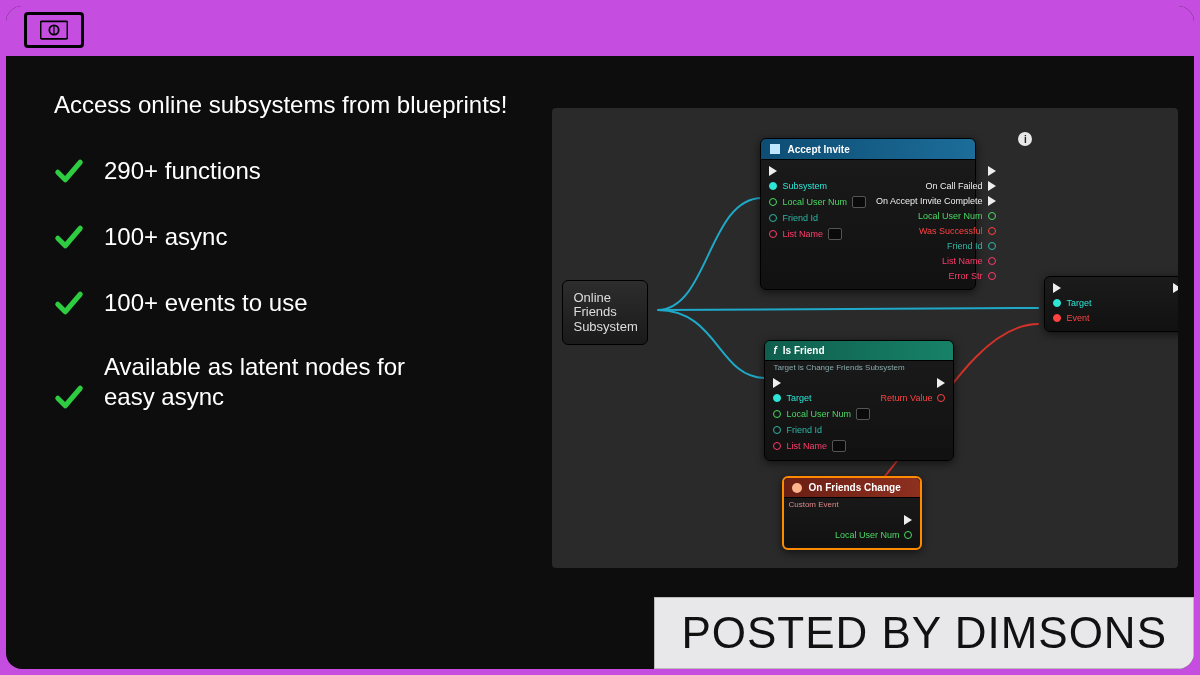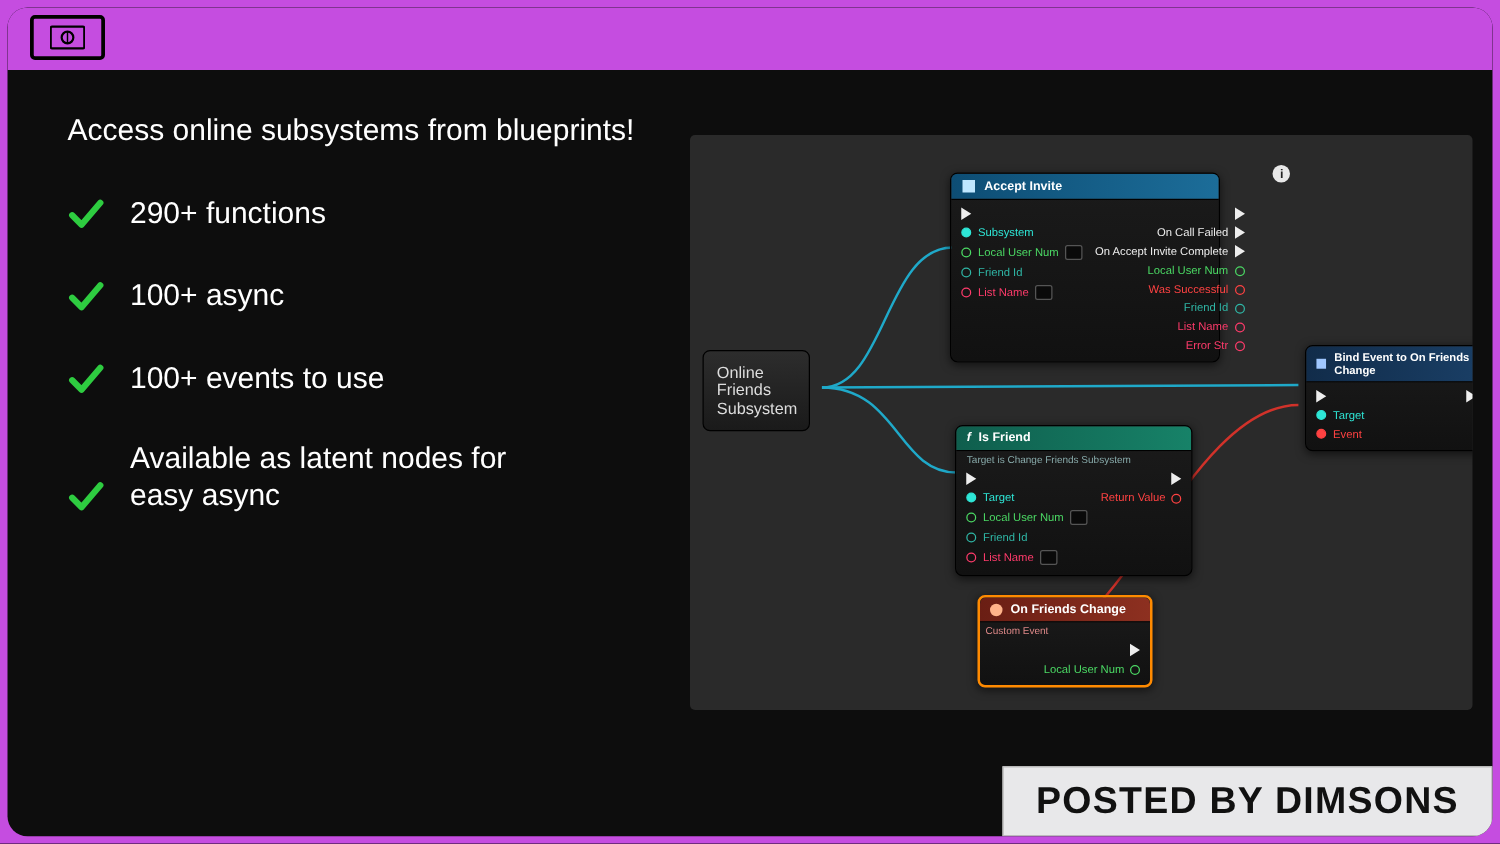--- a/index.html
+++ b/index.html
@@ -30,36 +30,36 @@
   
   .node { position:absolute; background:linear-gradient(#1b1b1b,#111); border:1px solid #000; border-radius:6px; box-shadow:0 2px 8px rgba(0,0,0,.6); font-size:9px; color:#cfcfcf; }
   .node .nhead { padding:4px 8px; border-bottom:1px solid #000; border-radius:5px 5px 0 0; display:flex; align-items:center; gap:6px; font-size:10px; font-weight:bold; color:#fff; }
   .node .nbody { padding:6px 8px 8px 8px; display:flex; justify-content:space-between; gap:10px; }
   .col { display:flex; flex-direction:column; gap:5px; }
   .pin { display:flex; align-items:center; gap:5px; white-space:nowrap; }
   .pin .dot { width:8px; height:8px; border:1px solid currentColor; border-radius:50%; background:transparent; }
   .pin.filled .dot { background:currentColor; }
   .pin .tri { width:0; height:0; border-top:5px solid transparent; border-bottom:5px solid transparent; border-left:8px solid #eee; }
   .pin input { width:14px; height:12px; background:#0a0a0a; border:1px solid #555; border-radius:2px; }
-  .col.right-col .pin { flex-direction:row-reverse; text-align:right;align-items:flex-end; }
+  .col.right-col .pin { flex-direction:row-reverse; text-align:right; }
   .c-exec{color:#eee}.c-cyan{color:#2ee6d6}.c-green{color:#4bd964}.c-pink{color:#ff3b6b}.c-red{color:#ff4242}.c-teal{color:#2fb7a6}
 
   .head-blue{background:linear-gradient(90deg,#0d4d74,#1c6d99)}
   .head-green{background:linear-gradient(90deg,#0f5e4d,#178268)}
   .head-navy{background:linear-gradient(90deg,#112c4a,#1a3f66)}
   .head-red{background:linear-gradient(90deg,#6a1e14,#8d3020)}
   .orange-border{border:2px solid #ff8a00}
 
   .source-node{position:absolute;background:linear-gradient(#2d2d2d,#1a1a1a);border:1px solid #000;border-radius:6px;color:#ddd;font-size:13px;padding:10px 14px 10px 10px;display:flex;align-items:center;gap:8px;line-height:1.1}
   .source-node .dot{width:9px;height:9px;border-radius:50%;background:#00c3ff;margin-left:6px}
 
   .info-dot{position:absolute;width:14px;height:14px;border-radius:50%;background:#e8e8e8;color:#222;font-size:10px;font-weight:bold;display:flex;align-items:center;justify-content:center}
 
   
-  .watermark{position:absolute;right:0;bottom:0;background:#e8e8ea;color:#111;font-weight:700;font-size:30px;letter-spacing:1px;padding:10px 26px;border:1px solid #bbb}
+  .watermark{position:absolute;right:0;bottom:0;background:#e8e8ea;color:#111;font-weight:400;font-size:44px;letter-spacing:1px;padding:10px 26px;border:1px solid #bbb}
 </style>
 </head>
 <body>
 
 <div class="frame">
   <div class="inner">
 
     <div class="titlebar">
       <div class="icon-box">
         <svg viewBox="0 0 48 32">
@@ -232,26 +232,20 @@
                   </div>
                 <div class="pin c-red">
                     <span class="dot"></span>
                     <span>Return Value</span>
                   </div>
               </div>
             </div>
           </div>
 
           <div class="node" style="left:492px;top:168px;width:146px">
-            <div class="nhead head-navy" style="font-size:9px">
-              <svg width="10" height="10" viewBox="0 0 10 10">
-                  <rect width="10" height="10" fill="#9fc7ff"></rect>
-                </svg>
-              <span>Bind Event to On Friends Change</span>
-            </div>
             <div class="nbody">
               <div class="col">
                 <div class="pin c-exec">
                     <span class="tri"></span>
                   </div>
                 <div class="pin c-cyan filled">
                     <span class="dot"></span>
                     <span>Target</span>
                   </div>
                 <div class="pin c-red filled">

